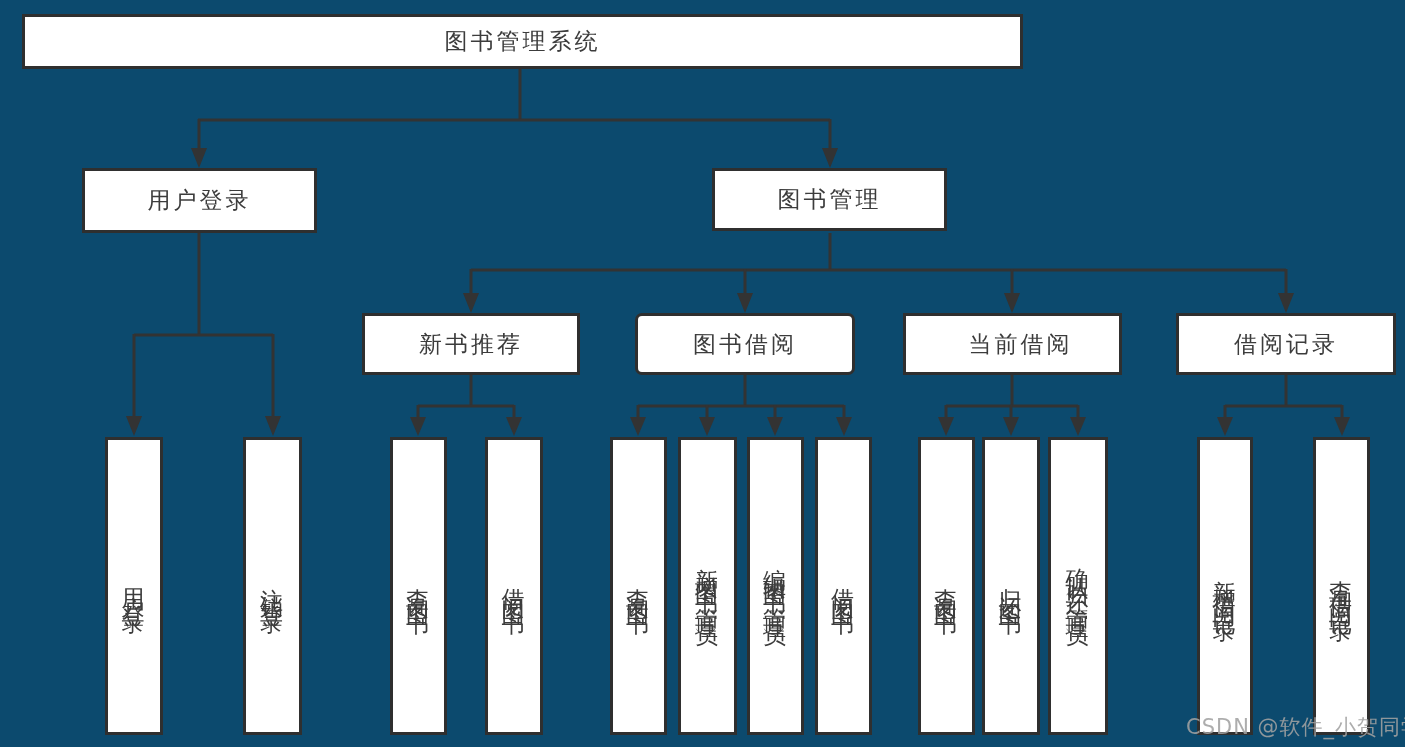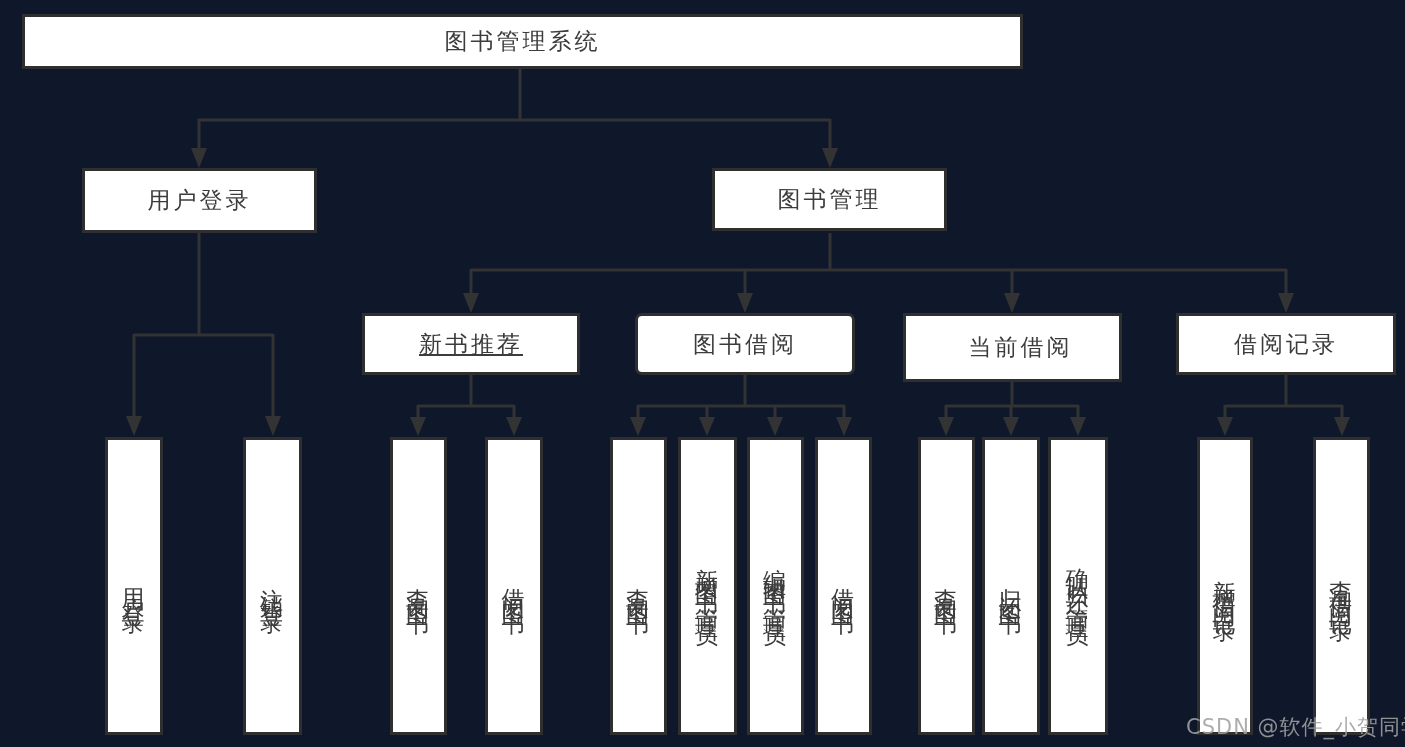--- a/index.html
+++ b/index.html
@@ -5,21 +5,21 @@
   html, body {
     margin: 0;
     padding: 0;
     background: #ffffff;
     font-family: "DejaVu Sans", "Liberation Sans", sans-serif;
   }
   #canvas {
     position: relative;
     width: 1405px;
     height: 747px;
-    background: #0f172a;
+    background: #0c4a6e;
     overflow: hidden;
   }
   #wires {
     position: absolute;
     left: 0; top: 0;
     width: 1405px; height: 747px;
     pointer-events: none;
   }
   #wires line {
     stroke: #333333;
@@ -143,23 +143,23 @@
       <line x1="1342" y1="405" x2="1342" y2="418"></line>
       <polygon points="1334,417 1350,417 1342,436"></polygon>
     </g>
   </svg>
 
   <div class="node h" style="left:22px; top:14px; width:1001px; height:55px;">图书管理系统</div>
 
   <div class="node h" style="left:82px; top:168px; width:235px; height:65px;">用户登录</div>
   <div class="node h" style="left:712px; top:168px; width:235px; height:63px;">图书管理</div>
 
-  <div class="node h" style="left:362px; top:313px; width:218px; height:62px;text-decoration:underline;">新书推荐</div>
+  <div class="node h" style="left:362px; top:313px; width:218px; height:62px;">新书推荐</div>
   <div class="node h" style="left:635px; top:313px; width:220px; height:62px;border-radius:7px;">图书借阅</div>
-  <div class="node h" style="left:903px; top:313px; width:219px; height:69px;padding-left:16px;">当前借阅</div>
+  <div class="node h" style="left:903px; top:313px; width:219px; height:62px;padding-left:16px;">当前借阅</div>
   <div class="node h" style="left:1176px; top:313px; width:220px; height:62px;">借阅记录</div>
 
   <div class="node v" style="left:105px; top:437px; width:58px; height:298px;">用户登录</div>
   <div class="node v" style="left:243px; top:437px; width:59px; height:298px;">注销登录</div>
 
   <div class="node v" style="left:390px; top:437px; width:57px; height:298px;">查询图书</div>
   <div class="node v" style="left:485px; top:437px; width:58px; height:298px;">借阅图书</div>
 
   <div class="node v" style="left:610px; top:437px; width:57px; height:298px;">查询图书</div>
   <div class="node v" style="left:678px; top:437px; width:59px; height:298px;">新增图书（管理员）</div>

